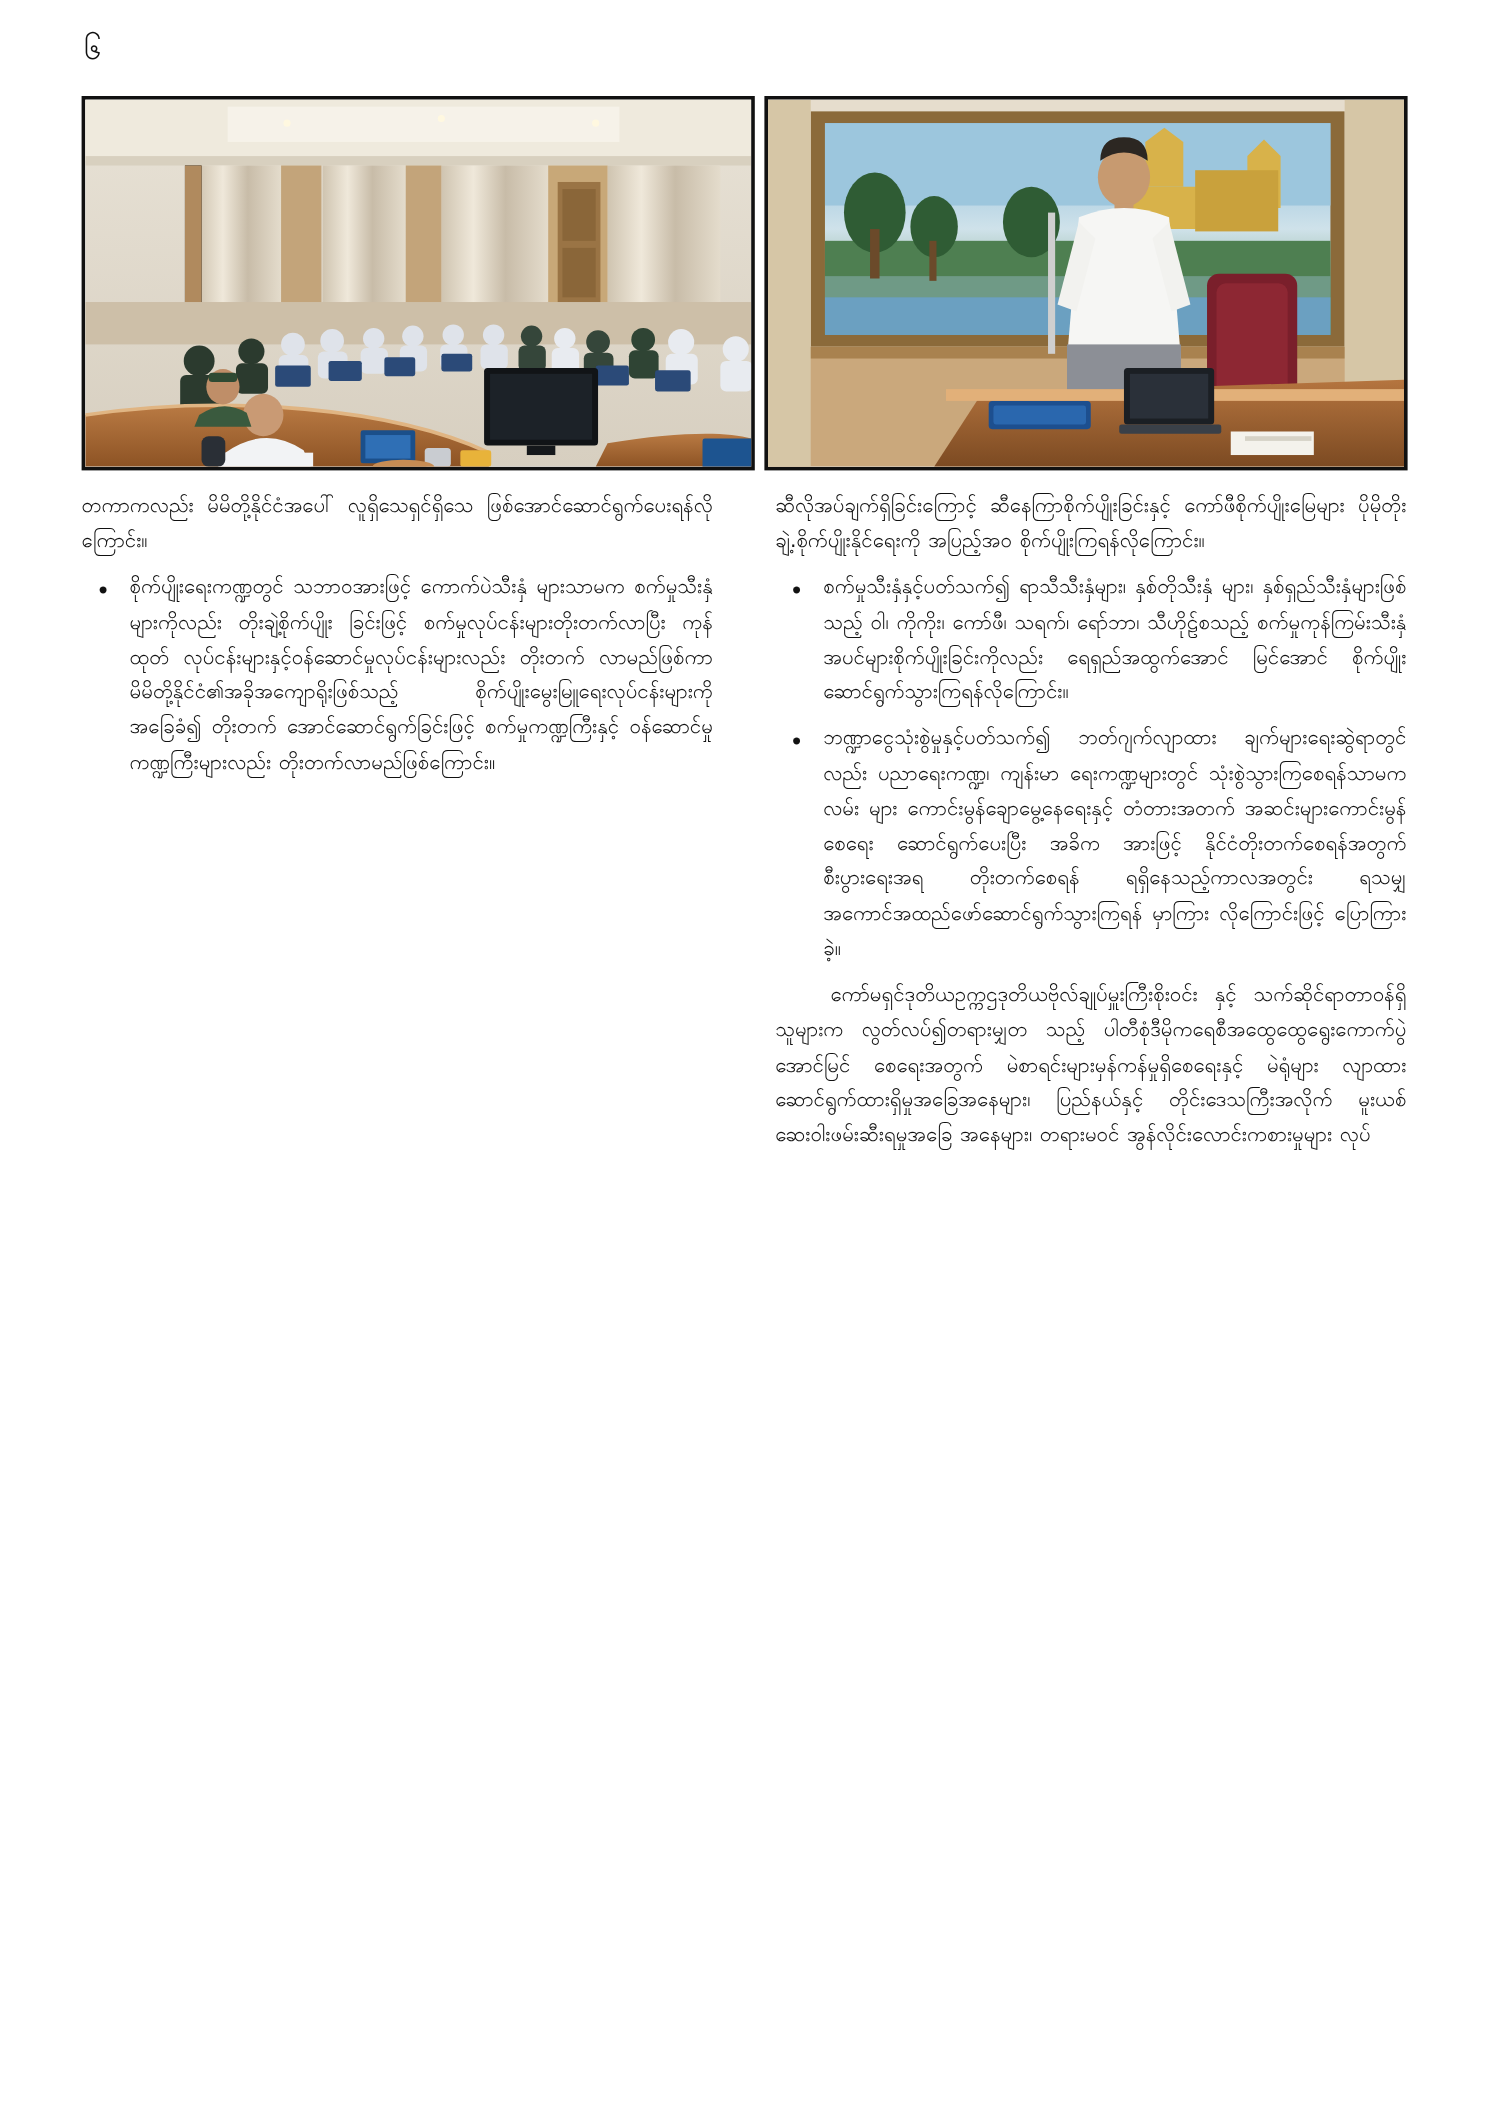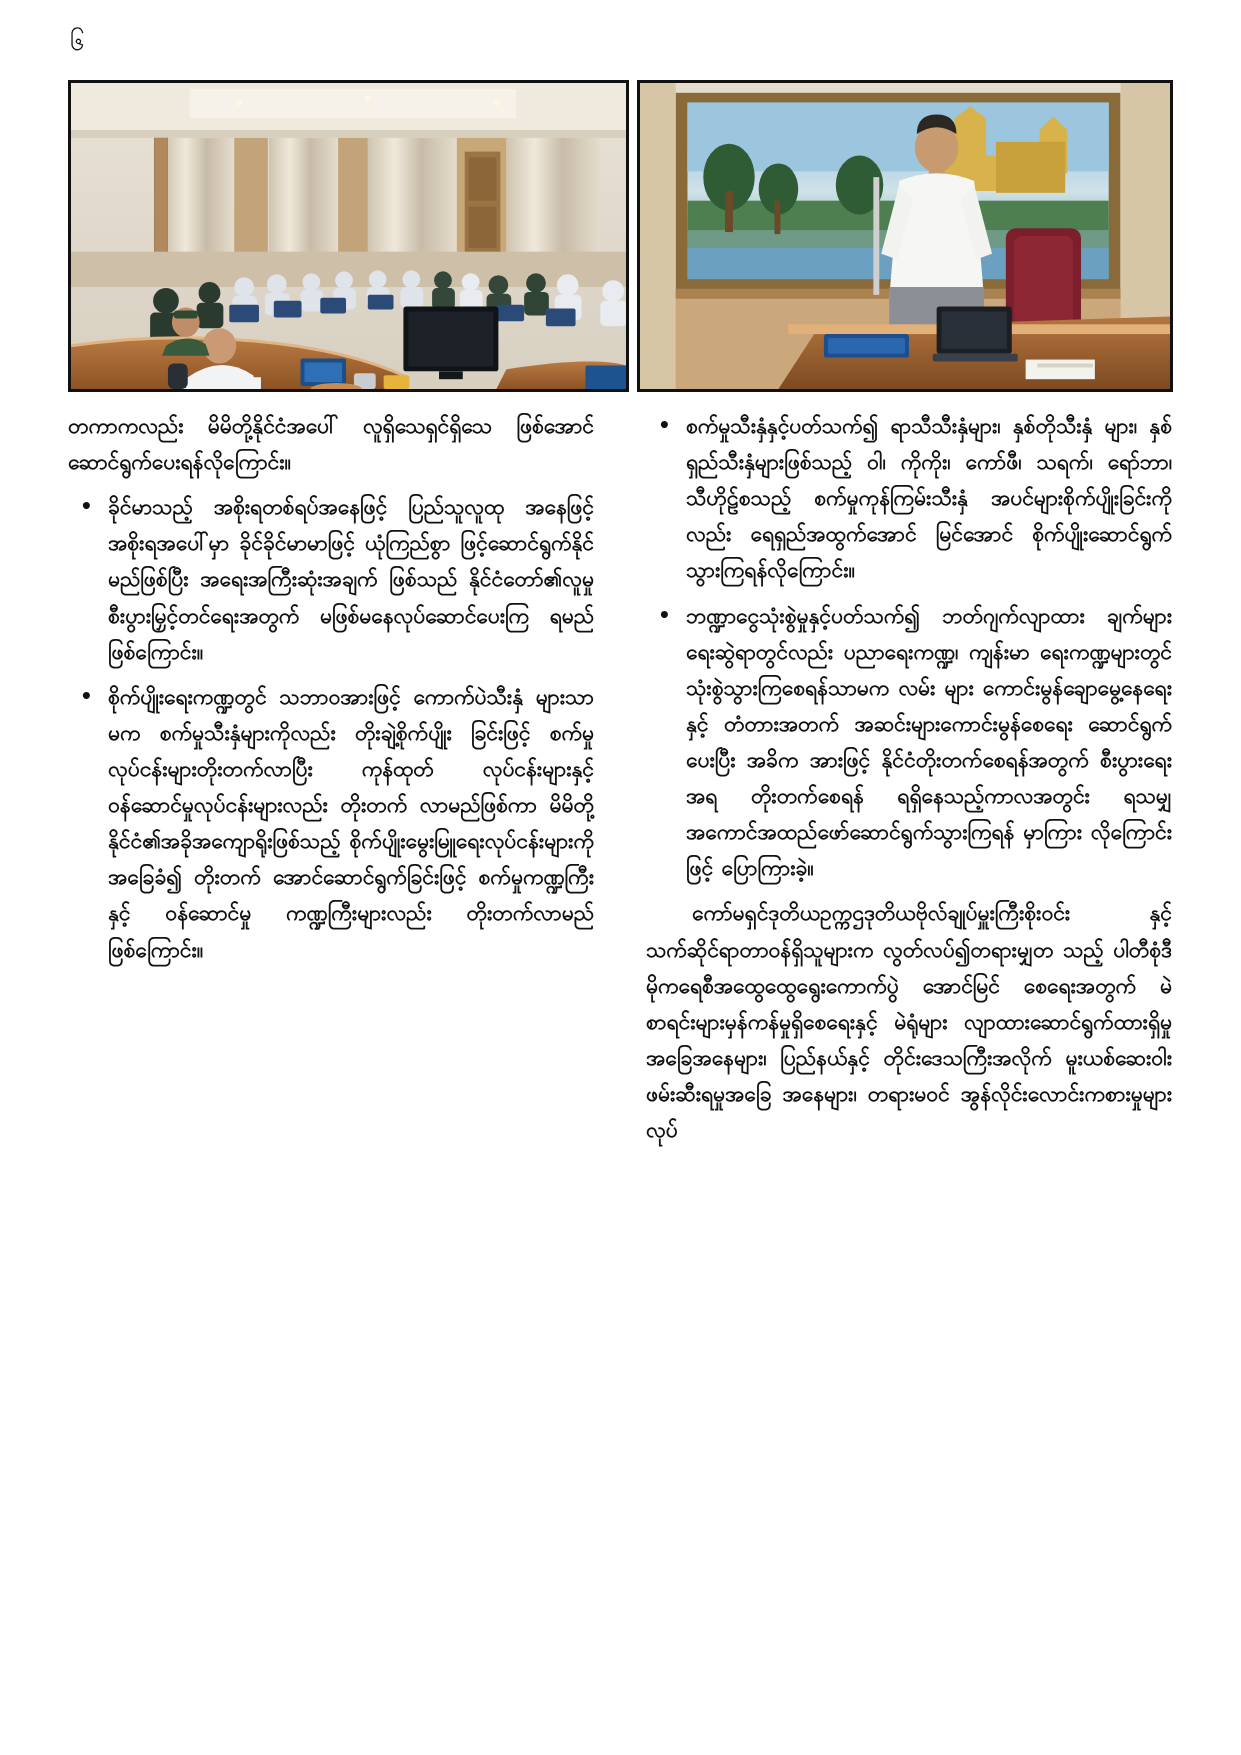--- a/index.html
+++ b/index.html
@@ -59,28 +59,27 @@
     top: 408px;
     width: 1105px;
     display: flex;
     gap: 52px;
   }
   .col {
     width: 526px;
   }
   p.body, li.body {
     font-family: "DejaVu Sans", "Liberation Sans", sans-serif;
-    font-size: 21px;
+    font-size: 17px;
     line-height: 1.72;
     text-align: justify;
     text-justify: inter-word;
     margin: 0 0 9px 0;
     color: #111;
     word-spacing: 1px;
-    font-weight: bold;
   }
   p.indent { text-indent: 46px; }
   ul.bullets {
     list-style: none;
     margin: 0;
     padding: 0;
   }
   ul.bullets li {
     position: relative;
     padding-left: 40px;
@@ -309,26 +308,26 @@
         <rect x="236" y="96" width="6" height="120" fill="#cfcfcf"></rect>
       </svg>
     </div>
   </div>
 
   <div class="columns">
 
     <div class="col">
       <p class="body first-para">တကာကလည်း  မိမိတို့နိုင်ငံအပေါ်  လူရှိသေရှင်ရှိသေ ဖြစ်အောင်ဆောင်ရွက်ပေးရန်လိုကြောင်း။</p>
       <ul class="bullets">
-        <li class="body">ခိုင်မာသည့်  အစိုးရတစ်ရပ်အနေဖြင့်  ပြည်သူလူထု အနေဖြင့် အစိုးရအပေါ်မှာ ခိုင်ခိုင်မာမာဖြင့် ယုံကြည်စွာ ဖြင့်ဆောင်ရွက်နိုင်မည်ဖြစ်ပြီး အရေးအကြီးဆုံးအချက် ဖြစ်သည် နိုင်ငံတော်၏လူမှုစီးပွားမြှင့်တင်ရေးအတွက် မဖြစ်မနေလုပ်ဆောင်ပေးကြ ရမည်ဖြစ်ကြောင်း။</li>
         <li class="body">စိုက်ပျိုးရေးကဏ္ဍတွင် သဘာဝအားဖြင့် ကောက်ပဲသီးနှံ များသာမက  စက်မှုသီးနှံများကိုလည်း  တိုးချဲ့စိုက်ပျိုး ခြင်းဖြင့် စက်မှုလုပ်ငန်းများတိုးတက်လာပြီး ကုန်ထုတ် လုပ်ငန်းများနှင့်ဝန်ဆောင်မှုလုပ်ငန်းများလည်း တိုးတက် လာမည်ဖြစ်ကာ မိမိတို့နိုင်ငံ၏အခိုအကျောရိုးဖြစ်သည့် စိုက်ပျိုးမွေးမြူရေးလုပ်ငန်းများကို အခြေခံ၍ တိုးတက် အောင်ဆောင်ရွက်ခြင်းဖြင့် စက်မှုကဏ္ဍကြီးနှင့် ဝန်ဆောင်မှု ကဏ္ဍကြီးများလည်း တိုးတက်လာမည်ဖြစ်ကြောင်း။</li>
       </ul>
     </div>
 
     <div class="col">
+      <p class="body first-para">ဆီလိုအပ်ချက်ရှိခြင်းကြောင့် ဆီနေကြာစိုက်ပျိုးခြင်းနှင့် ကော်ဖီစိုက်ပျိုးမြေများ  ပိုမိုတိုးချဲ့.စိုက်ပျိုးနိုင်ရေးကို အပြည့်အဝ စိုက်ပျိုးကြရန်လိုကြောင်း။</p>
       <ul class="bullets">
         <li class="body">စက်မှုသီးနှံနှင့်ပတ်သက်၍ ရာသီသီးနှံများ၊ နှစ်တိုသီးနှံ များ၊ နှစ်ရှည်သီးနှံများဖြစ်သည့် ဝါ၊ ကိုကိုး၊ ကော်ဖီ၊ သရက်၊ ရော်ဘာ၊ သီဟိုဠ်စသည့် စက်မှုကုန်ကြမ်းသီးနှံ အပင်များစိုက်ပျိုးခြင်းကိုလည်း ရေရှည်အထွက်အောင် မြင်အောင် စိုက်ပျိုးဆောင်ရွက်သွားကြရန်လိုကြောင်း။</li>
         <li class="body">ဘဏ္ဍာငွေသုံးစွဲမှုနှင့်ပတ်သက်၍ ဘတ်ဂျက်လျာထား ချက်များရေးဆွဲရာတွင်လည်း ပညာရေးကဏ္ဍ၊ ကျန်းမာ ရေးကဏ္ဍများတွင် သုံးစွဲသွားကြစေရန်သာမက လမ်း များ ကောင်းမွန်ချောမွေ့နေရေးနှင့် တံတားအတက် အဆင်းများကောင်းမွန်စေရေး ဆောင်ရွက်ပေးပြီး အခိက အားဖြင့် နိုင်ငံတိုးတက်စေရန်အတွက် စီးပွားရေးအရ တိုးတက်စေရန်  ရရှိနေသည့်ကာလအတွင်း  ရသမျှ အကောင်အထည်ဖော်ဆောင်ရွက်သွားကြရန် မှာကြား လိုကြောင်းဖြင့် ပြောကြားခဲ့။</li>
       </ul>
       <p class="body indent">ကော်မရှင်ဒုတိယဥက္ကဌဒုတိယဗိုလ်ချုပ်မှူးကြီးစိုးဝင်း နှင့် သက်ဆိုင်ရာတာဝန်ရှိသူများက လွတ်လပ်၍တရားမျှတ သည့် ပါတီစုံဒီမိုကရေစီအထွေထွေရွေးကောက်ပွဲ အောင်မြင် စေရေးအတွက် မဲစာရင်းများမှန်ကန်မှုရှိစေရေးနှင့် မဲရုံများ လျာထားဆောင်ရွက်ထားရှိမှုအခြေအနေများ၊ ပြည်နယ်နှင့် တိုင်းဒေသကြီးအလိုက်  မူးယစ်ဆေးဝါးဖမ်းဆီးရမှုအခြေ အနေများ၊ တရားမဝင် အွန်လိုင်းလောင်းကစားမှုများ လုပ်</p>
     </div>
 
   </div>
 </div>
 

